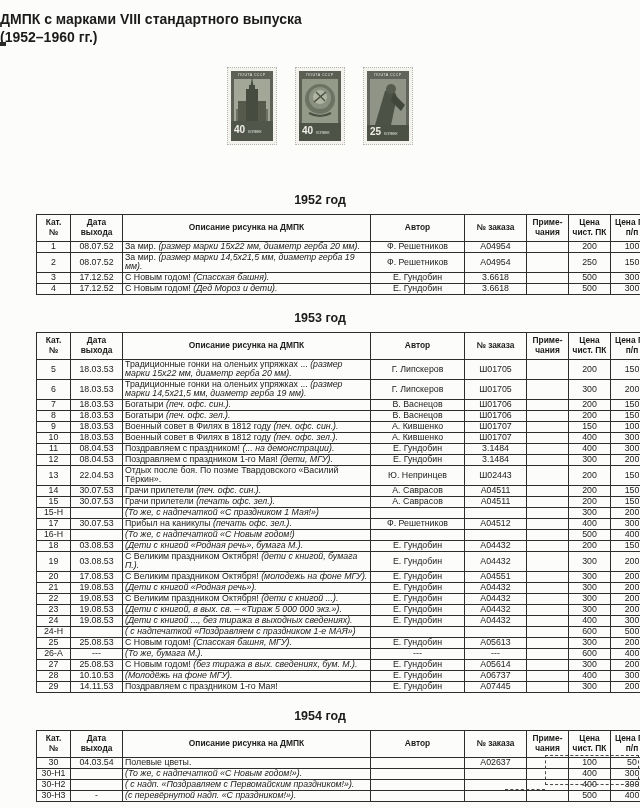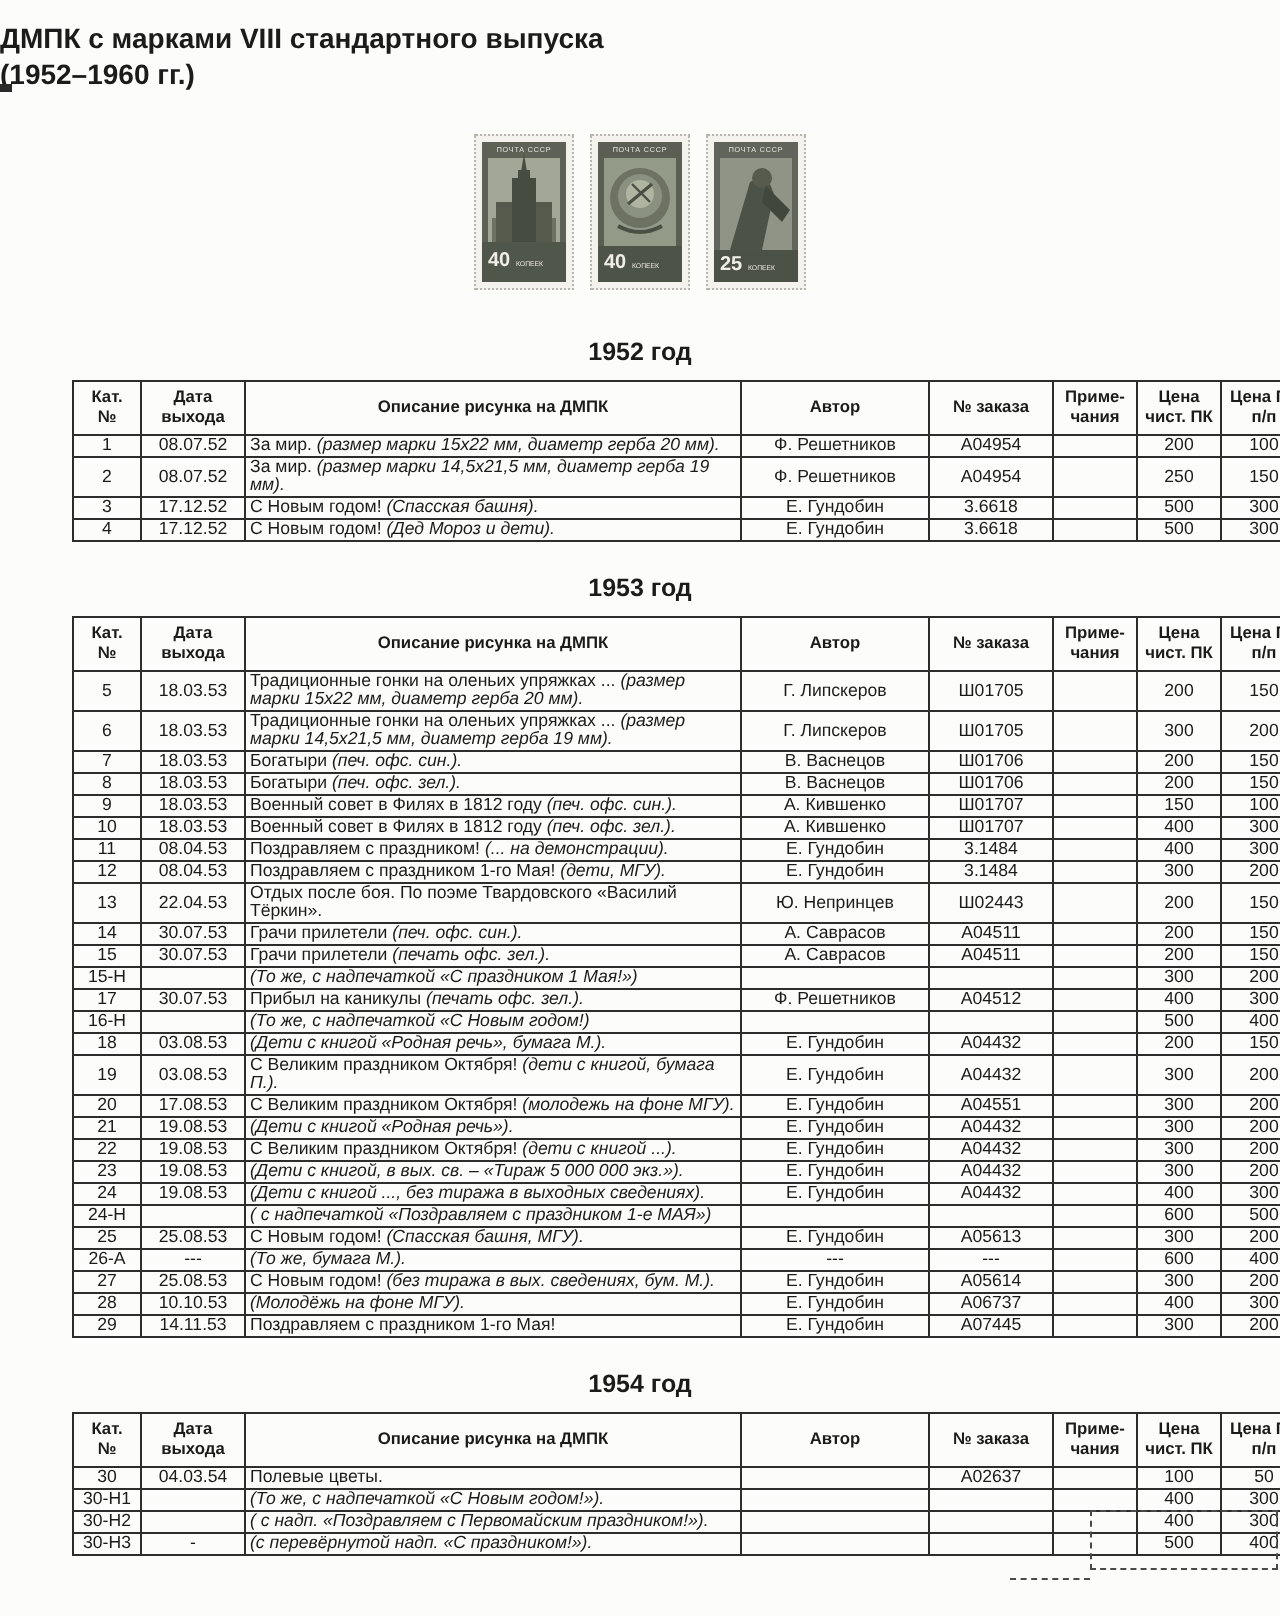--- a/index.html
+++ b/index.html
@@ -4,21 +4,21 @@
 <style>
   html,body{margin:0;padding:0;}
   body{
     width:640px;height:808px;overflow:hidden;position:relative;
     background:#fcfcfa;color:#1b1b1b;
     font-family:"Liberation Sans",sans-serif;
   }
   .page-title{ text-align:left; font-weight:bold; font-size:14px; line-height:1.32; margin-top:10px;}
   .scan-noise{position:absolute;background:#2a2a2a;}
   
-  .stamps{display:flex;justify-content:center;gap:8px;margin-top:20px;height:80px;}
+  .stamps{display:flex;justify-content:center;gap:18px;margin-top:20px;height:80px;}
   .stamp{width:50px;height:78px;background:#f3f2ec;border:1px dotted #b6b6ae;padding:3px;box-sizing:border-box;position:relative;}
   .stamp svg{display:block;width:42px;height:70px;}
   
   .year-title{text-align:center;font-weight:bold;font-size:12.5px;margin:16px 0 7px 0;}
   
   table{border-collapse:collapse;table-layout:fixed;width:617px;margin-left:36px;font-size:8.8px;}
   th,td{border:1px solid #2d2d2d;padding:0 2px;overflow:hidden;}
   th{font-weight:bold;font-size:8.4px;line-height:1.15;white-space:pre-line;text-align:center;height:24px;padding:1px 1px;}
   td{height:10px;line-height:1.08;vertical-align:middle;}
   td.c-cat,td.c-date,td.c-author,td.c-order,td.c-p1,td.c-p2{text-align:center;}
@@ -85,21 +85,21 @@
       <polygon points="26,22 38,34 34,40 24,30" fill="#42473c"></polygon>
       <rect x="0" y="54" width="42" height="16" fill="#4c5145"></rect>
       <text class="st-top" x="21" y="5" text-anchor="middle">ПОЧТА СССР</text>
       <text class="st-val" x="3" y="64">25</text>
       <text class="st-kop" x="17" y="64">КОПЕЕК</text>
     </svg>
   </div>
 
 </div>
 
-<div class="year-title" style="margin-top:22px;">1952 год</div>
+<div class="year-title" style="margin-top:46px;">1952 год</div>
 <table>
   <colgroup>
     <col style="width:34px">
       <col style="width:52px">
       <col style="width:248px">
       <col style="width:94px">
     <col style="width:62px">
       <col style="width:42px">
       <col style="width:42px">
       <col style="width:43px">

